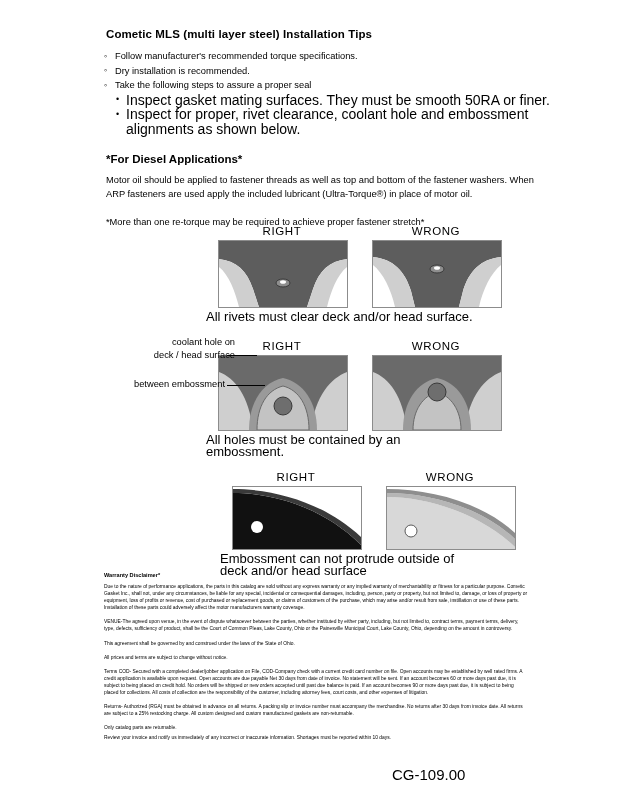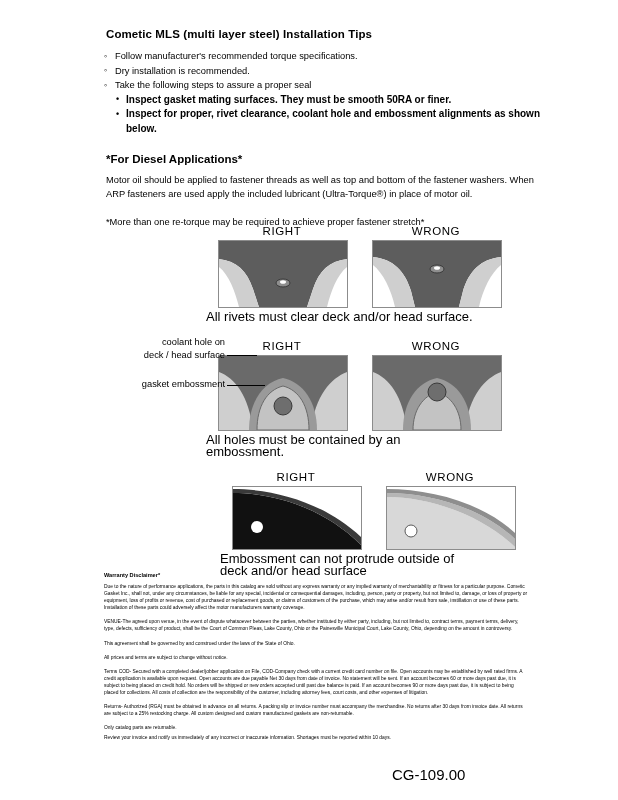--- a/index.html
+++ b/index.html
@@ -52,25 +52,24 @@
     left: 0;
     top: -0.5px;
     font-size: 9px;
   }
   ul.sub {
     list-style: none;
     margin: 0;
     padding: 0 0 0 12px;
   }
   ul.sub > li {
-    font-size: 10px;
+    font-size: 14px;
     line-height: 14.5px;
     position: relative;
     padding-left: 10px;
-    font-weight: bold;
   }
   ul.sub > li::before {
     content: "\2022";
     position: absolute;
     left: 0;
     top: -0.5px;
     font-size: 9px;
   }
   h2.subtitle {
     font-size: 11.5px;
@@ -282,28 +281,28 @@
             <path d="M0,6 C42,6 94,20 128,52 V46 C96,16 44,2 0,2 Z" fill="#8e8e8e"></path>
             <circle cx="24" cy="44" r="6" fill="#ffffff" stroke="#5a5a5a" stroke-width="1"></circle>
           </svg>
         </div>
       </div>
     </div>
     <div class="fig-caption" style="margin-left:14px;width:250px;">Embossment can not protrude outside of deck and/or head surface</div>
 
   </div>
 
-  <div class="annot" style="left:110px; top:336px; width:115px;text-align:right;">
+  <div class="annot" style="left:120px; top:336px; width:115px;text-align:right;">
     <span>coolant hole on</span><br>
     <span>deck / head surface</span>
   </div>
   <div class="annot-line" style="left:227px; top:355px; width:30px;"></div>
 
   <div class="annot" style="left:113px; top:378px; width:112px;">
-    <span>gasket embossment</span>
+    <span>between embossment</span>
   </div>
   <div class="annot-line" style="left:227px; top:385px; width:38px;"></div>
 
   <div class="warranty">
     <h3>Warranty Disclaimer*</h3>
     <p>Due to the nature of performance applications, the parts in this catalog are sold without any express warranty or any implied warranty of merchantability or fitness for a particular purpose.  Cometic Gasket Inc., shall not, under any circumstances, be liable for any special, incidental or consequential damages, including, person, party or property, but not limited to, damage, or loss of property or equipment, loss of profits or revenue, cost of purchased or replacement goods, or claims of customers of the purchase, which may arise and/or result from sale, instillation or use of these parts.  Installation of these parts could adversely affect the motor manufacturers warranty coverage.</p>
     <p>VENUE-The agreed upon venue, in the event of dispute whatsoever between the parties, whether instituted by either party, including, but not limited to, contract terms, payment terms, delivery, type, defects, sufficiency of product, shall be the Court of Common Pleas, Lake County, Ohio or the Painesville Municipal Court, Lake County, Ohio, depending on the amount in controversy.</p>
     <p>This agreement shall be governed by and construed under the laws of the State of Ohio.</p>
     <p>All prices and terms are subject to change without notice.</p>
     <p>Terms COD- Secured with a completed dealer/jobber application on File, COD-Company check with a current credit card number on file.  Open accounts may be established by well rated firms.  A credit application is available upon request.  Open accounts are due payable Net 30 days from date of invoice.  No statement will be sent.  If an account becomes 60 or more days past due, it is subject to being placed on credit hold.  No orders will be shipped or new orders accepted until past due balance is paid.  If an account becomes 90 or more days past due, it is subject to being placed for collections.  All costs of collection are the responsibility of the customer, including attorney fees, court costs, and other expenses of litigation.</p>

